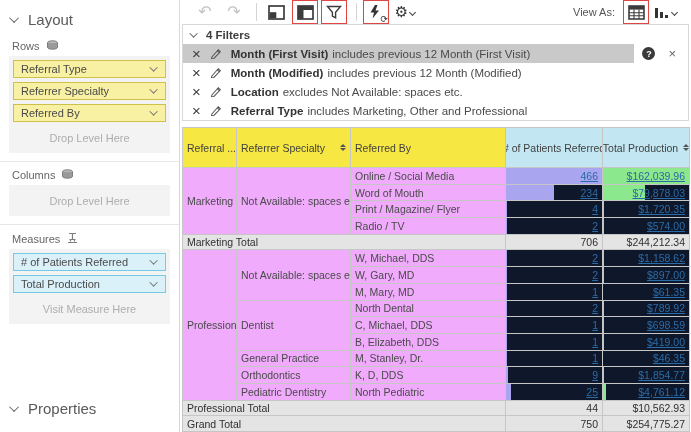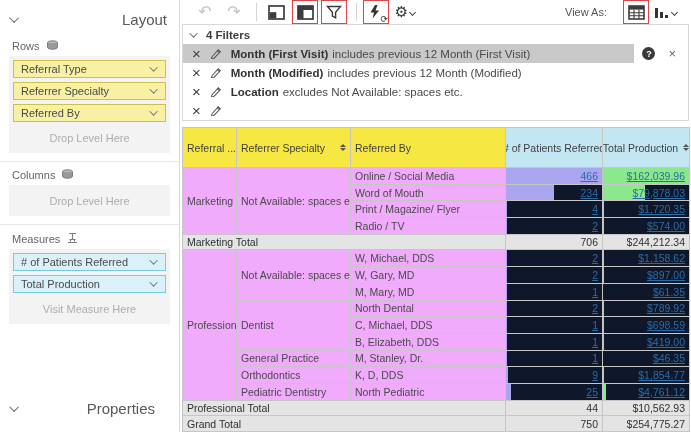--- a/index.html
+++ b/index.html
@@ -3,21 +3,21 @@
 <meta charset="utf-8">
 <style>
   * { box-sizing: border-box; margin: 0; padding: 0; }
   html,body { width:691px; height:432px; overflow:hidden; background:#fff;
     font-family:"Liberation Sans","DejaVu Sans",sans-serif; color:#444; }
   body { display:flex; }
 
   
   .sidebar { width:180px; min-width:180px; border-right:1px solid #d9d9d9;
     padding-top:6px; position:relative; }
-  .sec-head { display:flex; align-items:center; gap:9px; padding:5px 12px; font-size:15px; color:#595959; cursor:pointer;justify-content:space-between; }
+  .sec-head { display:flex; align-items:center; gap:9px; padding:5px 12px; font-size:15px; color:#595959; cursor:pointer; }
   .chev { width:7px; height:7px; border-left:1.6px solid #666; border-bottom:1.6px solid #666;
     transform:rotate(-45deg) translateY(-2px); display:inline-block; }
   .sub-label { display:flex; align-items:center; gap:6px; font-size:11px; color:#666; padding:7px 12px 4px; }
   .drop-panel { margin:0 9px; background:#f3f3f3; padding:4px 4px 0; }
   .field { height:18px; border:1px solid var(--field-yellow-border,#cfc04a); background:var(--field-yellow,#f8f0a2);
     display:flex; align-items:center; justify-content:space-between; padding:0 7px; font-size:11px; color:#4a4a4a;
     margin-bottom:4px; cursor:pointer; }
   .field.blue { border-color:var(--field-blue-border,#74cbe4); background:var(--field-blue,#dbf1f9); }
   .dd-chev { width:6px; height:6px; border-left:1.3px solid #777; border-bottom:1.3px solid #777;
     transform:rotate(-45deg) translateY(-2px); }
@@ -30,21 +30,21 @@
 
   
   .main { flex:1; display:flex; flex-direction:column; min-width:0; }
   .toolbar { height:34px; display:flex; align-items:center; padding:0 10px 0 12px; }
   .tbtn { width:26px; height:24px; display:flex; align-items:center; justify-content:center;
     margin-right:3px; background:none; border:none; cursor:pointer; font-family:inherit; }
   .red-annot { outline:1.6px solid var(--annotation-red,#e04545); outline-offset:-1px; }
   .tsep { width:1px; height:18px; background:#d5d5d5; margin:0 6px; }
   .ghost { color:#c3c3c3; font-size:16px; line-height:1; }
   .spacer { flex:1; }
-  .viewas { font-size:11px; color:#555; margin-right:16px; }
+  .viewas { font-size:11px; color:#555; margin-right:8px; }
   .gearchev { width:5px; height:5px; border-left:1.2px solid #444; border-bottom:1.2px solid #444;
     transform:rotate(-45deg); margin-left:2px; }
 
   
   .filters-box { border:1px solid #d8d8d8; margin:0 2px; background:#fff; }
   .filters-head { height:19px; display:flex; align-items:center; gap:8px; padding:0 9px;
     font-size:11.5px; font-weight:700; color:#3d3d3d; cursor:pointer; }
   .filters-head .chev { width:6px; height:6px; }
   .filter-row { height:19px; display:flex; align-items:stretch; font-size:11.5px; }
   .row-main { flex:1; display:flex; align-items:center; gap:9px; padding-left:9px; min-width:0; }
@@ -250,20 +250,21 @@
               </svg></span>
             <span><span class="f-field">Location</span><span class="f-cond">excludes Not Available: spaces etc.</span></span>
           </div>
         </div>
         <div class="filter-row">
           <div class="row-main">
             <button class="f-x">×</button>
             <span><svg width="12" height="12" viewBox="0 0 13 13">
                 <path d="M2 10.8 L9 3 L11.2 5.2 L4.2 12.4 L1.6 12.8 Z M8 4.1 L10.2 6.3" fill="none" stroke="#555" stroke-width="1.1"></path>
               </svg></span>
+            <span><span class="f-field">Referral Type</span><span class="f-cond">includes Marketing, Other and Professional</span></span>
           </div>
         </div>
       </div>
   </div>
 
   <div class="pivot-wrap">
     <table class="pivot" id="pivot">
       <colgroup>
           <col style="width:54px">
           <col style="width:114px">

